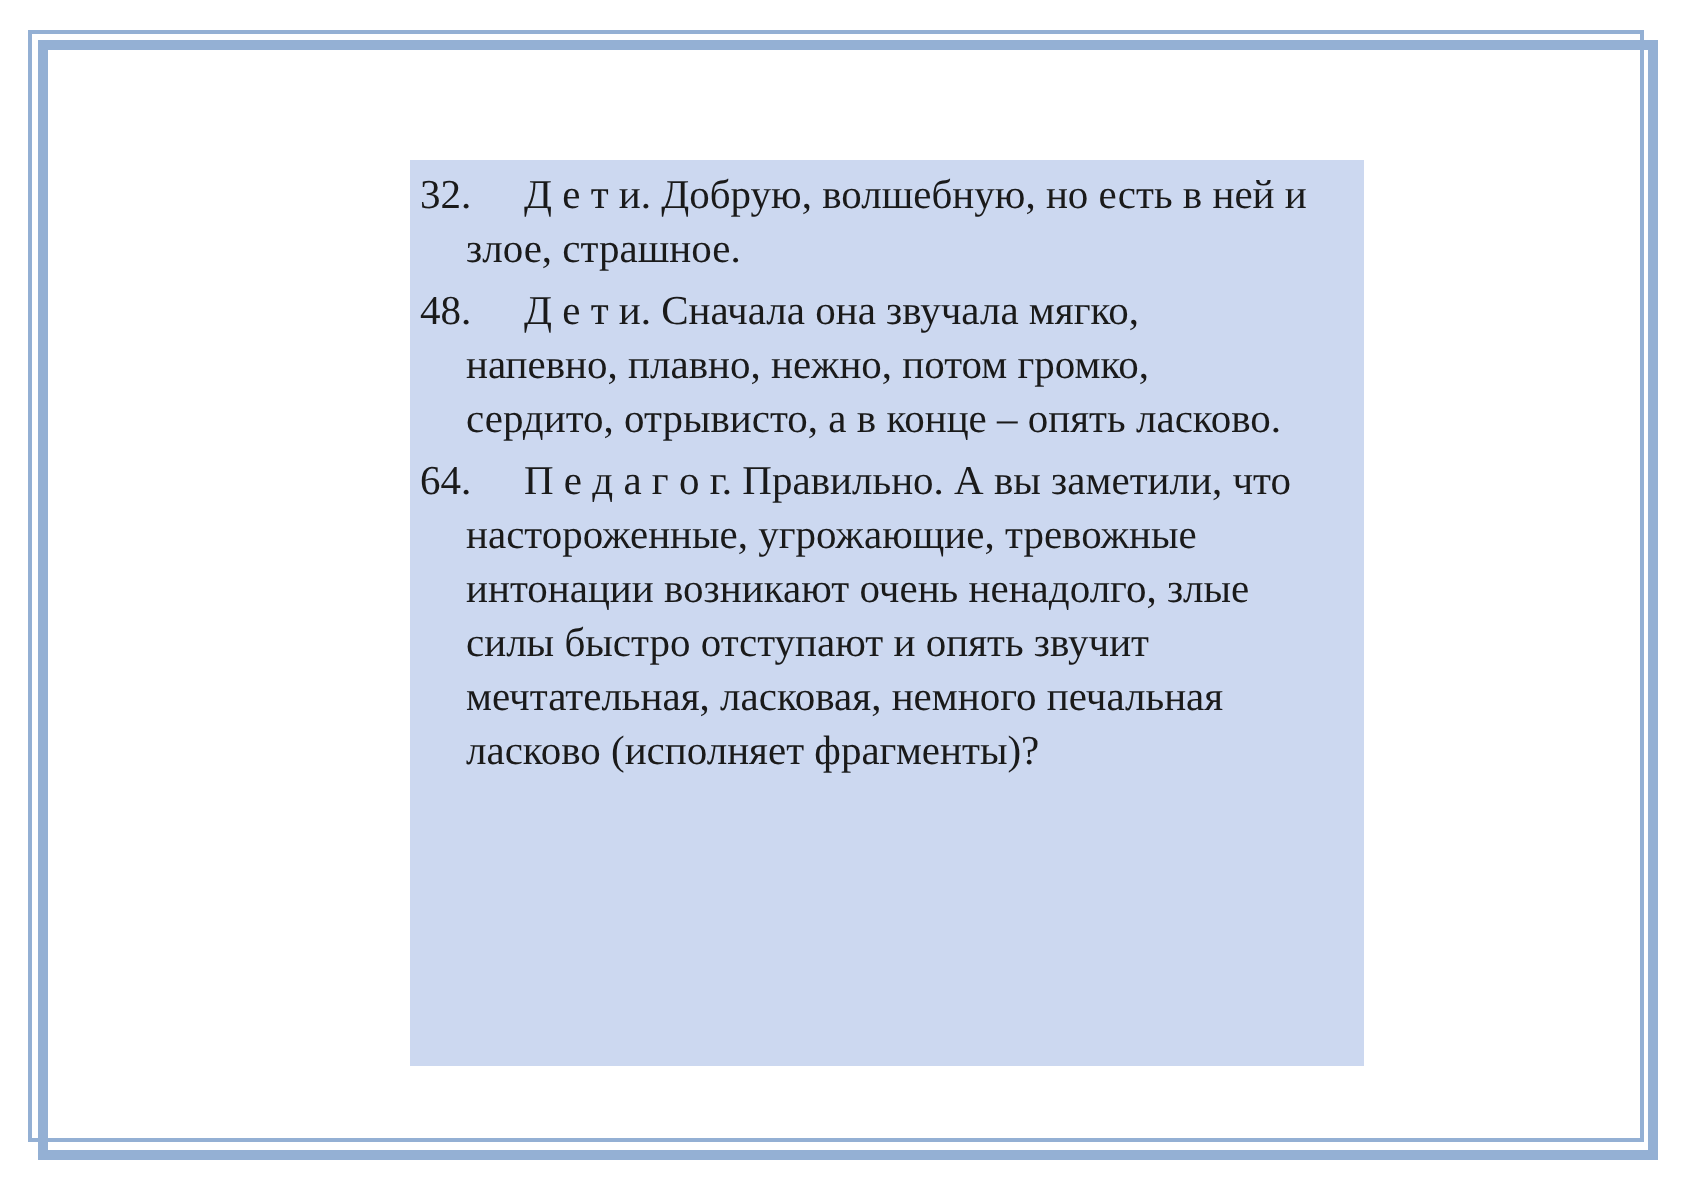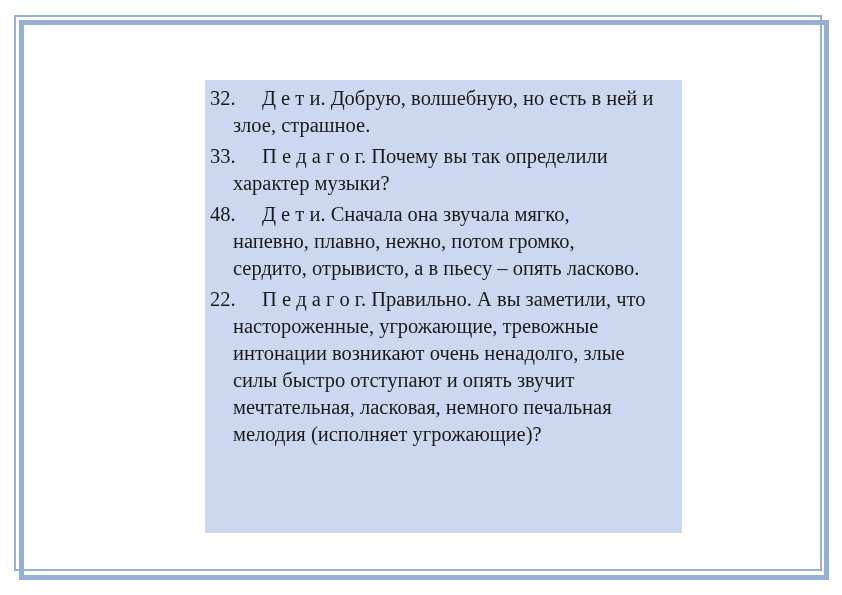--- a/index.html
+++ b/index.html
@@ -69,35 +69,31 @@
   <div class="frame frame-thin"></div>
   <div class="frame frame-thick"></div>
 
   <div class="text-panel">
     <div id="dialogue-list">
   <div class="dialogue-item">
     <span class="item-number">32.</span><span class="item-text">Д е т и. Добрую, волшебную, но есть в ней и
 злое, страшное.</span>
   </div>
 
-  <div class="dialogue-item">
-    <span class="item-number">33.</span><span class="item-text">П е д а г о г. Почему вы так определили
-характер музыки?</span>
-  </div>
 
   <div class="dialogue-item">
     <span class="item-number">48.</span><span class="item-text">Д е т и. Сначала она звучала мягко,
 напевно, плавно, нежно, потом громко,
-сердито, отрывисто, а в пьесу – опять ласково.</span>
+сердито, отрывисто, а в конце – опять ласково.</span>
   </div>
 
   <div class="dialogue-item">
-    <span class="item-number">22.</span><span class="item-text">П е д а г о г. Правильно. А вы заметили, что
+    <span class="item-number">64.</span><span class="item-text">П е д а г о г. Правильно. А вы заметили, что
 настороженные, угрожающие, тревожные
 интонации возникают очень ненадолго, злые
 силы быстро отступают и опять звучит
 мечтательная, ласковая, немного печальная
-мелодия (исполняет угрожающие)?</span>
+ласково (исполняет фрагменты)?</span>
   </div>
 
 </div>
   </div>
 </div>
 
 </body></html>

